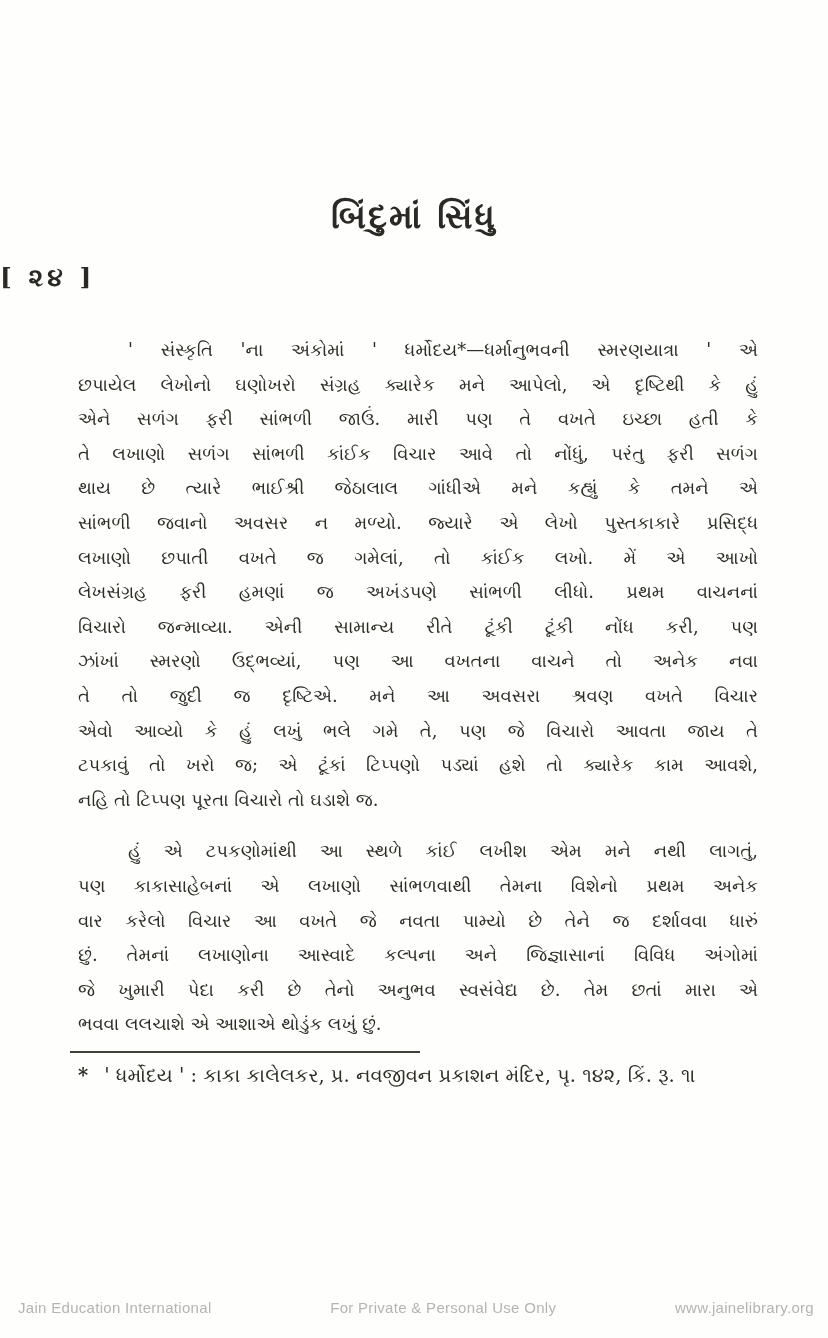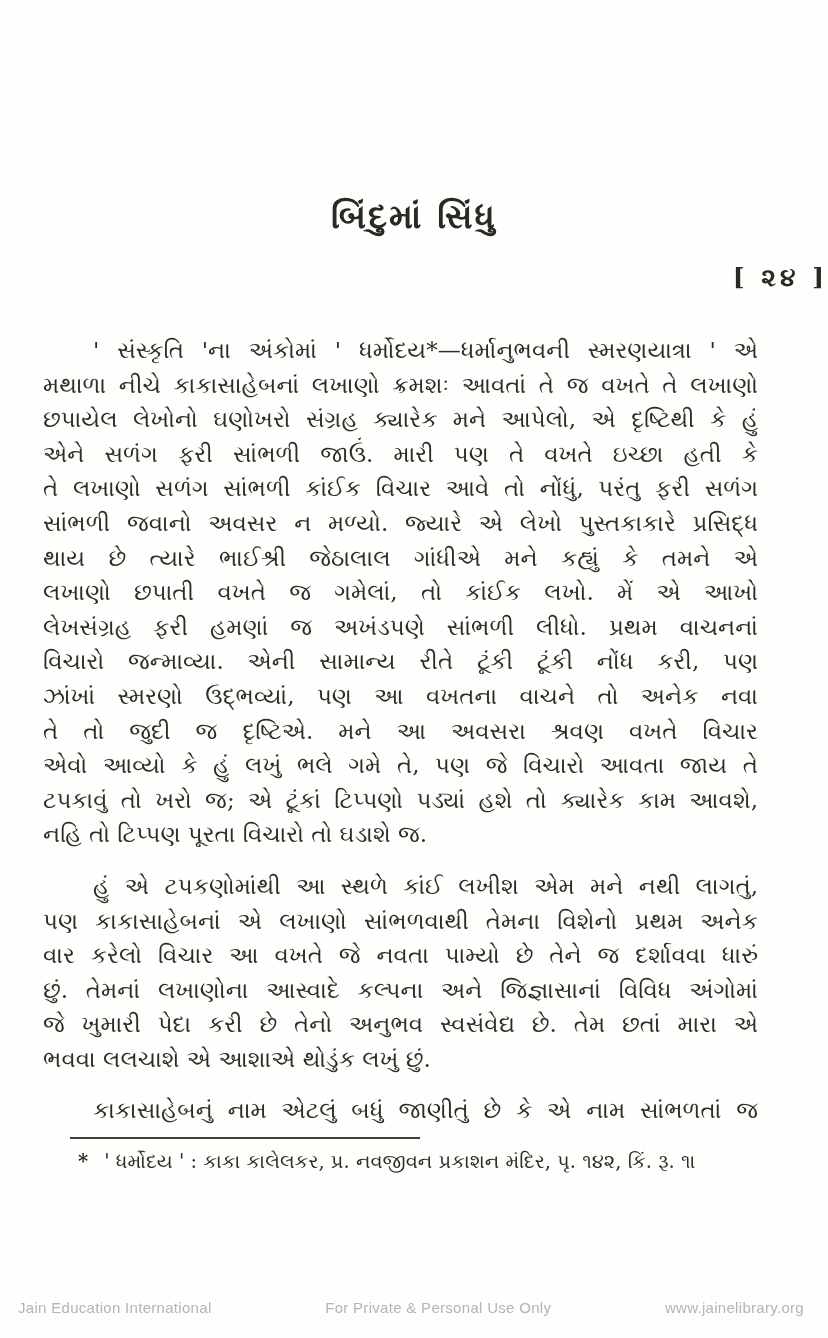--- a/index.html
+++ b/index.html
@@ -17,29 +17,29 @@
   .title {
     padding-top: 196px;
     text-align: center;
     font-size: 34px;
     font-weight: 700;
     letter-spacing: 2px;
     color: #2a2925;
   }
   .chapter {
     margin-top: 26px;
-    text-align: right;
+    text-align: left;
     font-size: 25px;
     font-weight: 700;
     letter-spacing: 4px;
     color: #2a2925;
   }
   .body-text {
-    margin: 40px 70px 0 43px;
-    font-size: 23px;
+    margin: 40px 70px 0 78px;
+    font-size: 18px;
   }
   .para .line {
     line-height: 34.6px;
     height: 34.6px;
     white-space: nowrap;
     text-align: justify;
     text-align-last: justify;
     overflow: hidden;
   }
   .para .line.first { padding-left: 50px; }
@@ -54,21 +54,21 @@
     margin: 9px 66px 0 78px;
     font-size: 19.5px;
     line-height: 27px;
     display: flex;
   }
   .fn-marker { margin-right: 16px; font-weight: 700; }
   .fn-text { flex: 1; white-space: nowrap; overflow: hidden; }
   .scan-footer {
     position: absolute;
     left: 18px;
-    right: 24px;
+    right: 14px;
     bottom: 22px;
     display: flex;
     justify-content: space-between;
     align-items: baseline;
     font-family: "Liberation Sans", sans-serif;
     font-size: 15px;
     color: #b4b4b4;
     letter-spacing: 0.3px;
   }
 </style>
@@ -77,45 +77,41 @@
 
 <div class="page">
 
   <div class="title">બિંદુમાં સિંધુ</div>
 
   <div class="chapter">[ ૨૪ ]</div>
 
   <div class="body-text" id="body-text">
       <div class="para">
         <div class="line first">' સંસ્કૃતિ 'ના અંકોમાં ' ધર્મોદય*—ધર્માનુભવની સ્મરણયાત્રા ' એ</div>
-        <div class="line">મથાળા નીચે કાકાસાહેબનાં લખાણો ક્રમશઃ આવતાં તે જ વખતે તે લખાણો</div>
         <div class="line">છપાયેલ લેખોનો ઘણોખરો સંગ્રહ ક્યારેક મને આપેલો, એ દૃષ્ટિથી કે હું</div>
         <div class="line">એને સળંગ ફરી સાંભળી જાઉં. મારી પણ તે વખતે ઇચ્છા હતી કે</div>
         <div class="line">તે લખાણો સળંગ સાંભળી કાંઈક વિચાર આવે તો નોંધું, પરંતુ ફરી સળંગ</div>
+        <div class="line">થાય છે ત્યારે ભાઈશ્રી જેઠાલાલ ગાંધીએ મને કહ્યું કે તમને એ</div>
         <div class="line">સાંભળી જવાનો અવસર ન મળ્યો. જ્યારે એ લેખો પુસ્તકાકારે પ્રસિદ્ધ</div>
-        <div class="line">થાય છે ત્યારે ભાઈશ્રી જેઠાલાલ ગાંધીએ મને કહ્યું કે તમને એ</div>
         <div class="line">લખાણો છપાતી વખતે જ ગમેલાં, તો કાંઈક લખો. મેં એ આખો</div>
         <div class="line">લેખસંગ્રહ ફરી હમણાં જ અખંડપણે સાંભળી લીધો. પ્રથમ વાચનનાં</div>
         <div class="line">વિચારો જન્માવ્યા. એની સામાન્ય રીતે ટૂંકી ટૂંકી નોંધ કરી, પણ</div>
         <div class="line">ઝાંખાં સ્મરણો ઉદ્ભવ્યાં, પણ આ વખતના વાચને તો અનેક નવા</div>
         <div class="line">તે તો જુદી જ દૃષ્ટિએ. મને આ અવસરા શ્રવણ વખતે વિચાર</div>
         <div class="line">એવો આવ્યો કે હું લખું ભલે ગમે તે, પણ જે વિચારો આવતા જાય તે</div>
         <div class="line">ટપકાવું તો ખરો જ; એ ટૂંકાં ટિપ્પણો પડ્યાં હશે તો ક્યારેક કામ આવશે,</div>
         <div class="line para-end">નહિ તો ટિપ્પણ પૂરતા વિચારો તો ઘડાશે જ.</div>
       </div>
       <div class="para">
         <div class="line first">હું એ ટપકણોમાંથી આ સ્થળે કાંઈ લખીશ એમ મને નથી લાગતું,</div>
         <div class="line">પણ કાકાસાહેબનાં એ લખાણો સાંભળવાથી તેમના વિશેનો પ્રથમ અનેક</div>
         <div class="line">વાર કરેલો વિચાર આ વખતે જે નવતા પામ્યો છે તેને જ દર્શાવવા ધારું</div>
         <div class="line">છું. તેમનાં લખાણોના આસ્વાદે કલ્પના અને જિજ્ઞાસાનાં વિવિધ અંગોમાં</div>
         <div class="line">જે ખુમારી પેદા કરી છે તેનો અનુભવ સ્વસંવેદ્ય છે. તેમ છતાં મારા એ</div>
         <div class="line para-end">ભવવા લલચાશે એ આશાએ થોડુંક લખું છું.</div>
-      </div>
-      <div class="para">
-        <div class="line first">કાકાસાહેબનું નામ એટલું બધું જાણીતું છે કે એ નામ સાંભળતાં જ</div>
       </div>
     </div>
 
   <div class="footnote-rule"></div>
 
   <div class="footnote">
     <span class="fn-marker">*</span>
     <span class="fn-text">' ધર્મોદય ' : કાકા કાલેલકર, પ્ર. નવજીવન પ્રકાશન મંદિર, પૃ. ૧૪૨, કિં. રૂ. ૧ા</span>
   </div>
 

